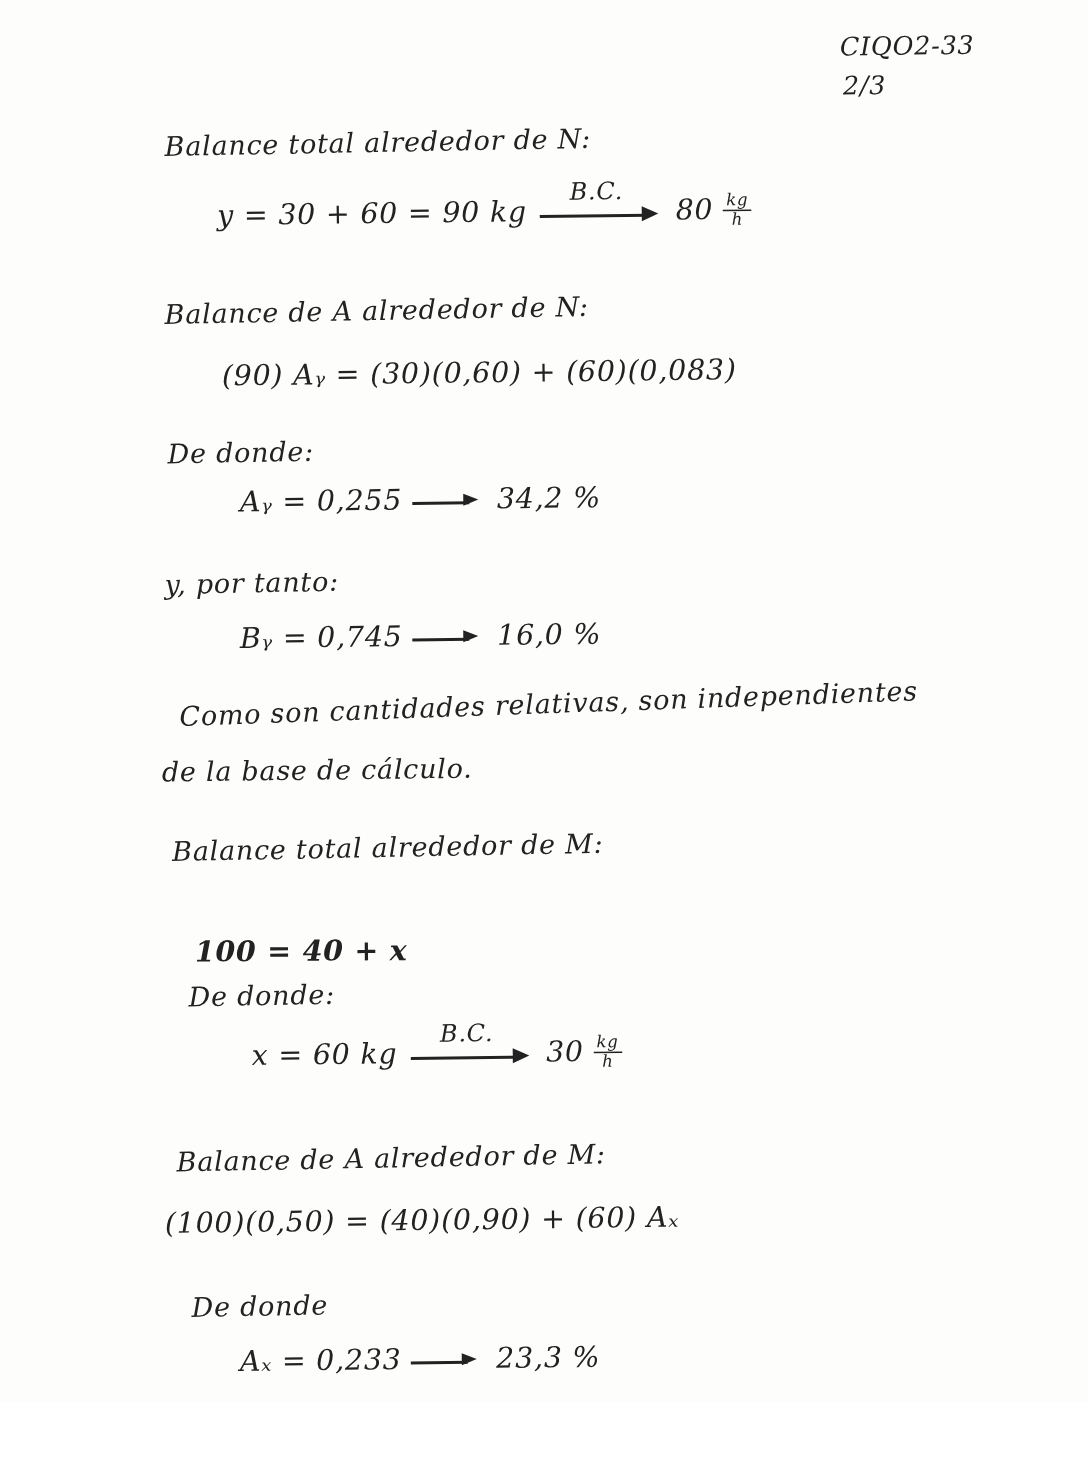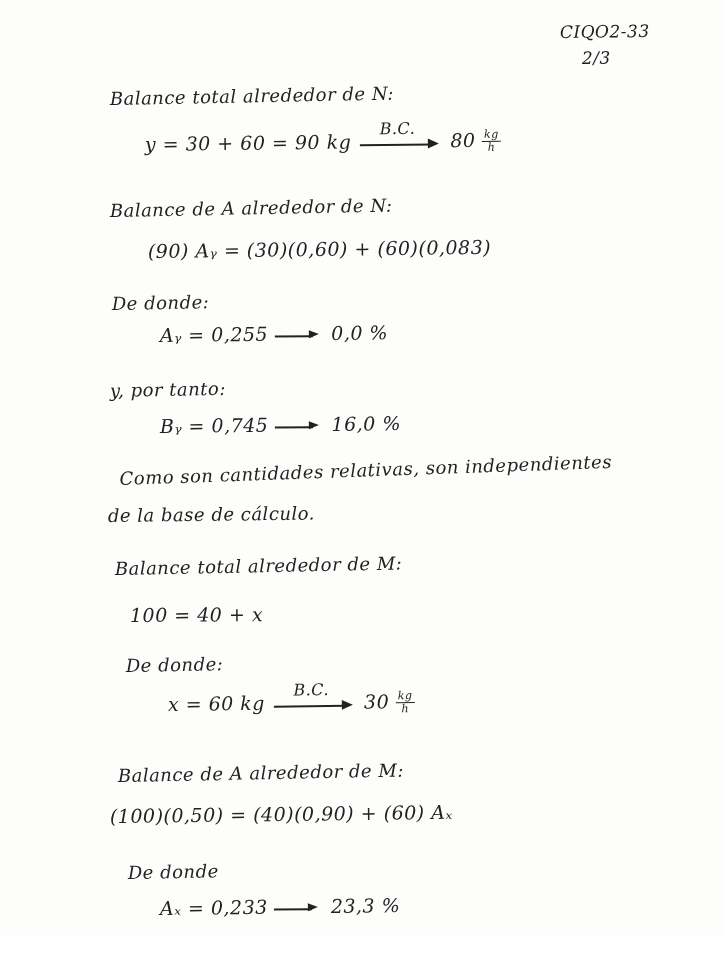--- a/index.html
+++ b/index.html
@@ -121,21 +121,21 @@
     border-top: 4.5px solid transparent;
     border-bottom: 4.5px solid transparent;
   }
 </style>
 </head>
 <body>
 
 <div class="page">
 
   <div class="hw hdr tilt3" style="left:560px; top:22px;">CIQO2-33</div>
-  <div class="hw hdr tilt3" style="left:582px; top:48px;font-style:italic;">2/3</div>
+  <div class="hw hdr tilt3" style="left:562px; top:48px;font-style:italic;">2/3</div>
 
   <div class="hw line tilt2" style="left:110px; top:88px;">Balance total alrededor de N:</div>
 
   <div class="hw eq tilt3" style="left:145px; top:133px;">
     <span>y = 30 + 60 = 90 kg</span>
     <span class="arrowbox">
       <span class="lbl">B.C.</span>
       <span class="shaft"></span>
       <span class="head"></span>
     </span>
@@ -149,38 +149,38 @@
   <div class="hw line tilt2" style="left:110px; top:200px;">Balance de A alrededor de N:</div>
   <div class="hw eq tilt3" style="left:148px; top:240px;">(90) Aᵧ  =  (30)(0,60) + (60)(0,083)</div>
 
   <div class="hw line tilt2" style="left:112px; top:293px;">De donde:</div>
   <div class="hw eq tilt3" style="left:160px; top:324px;">
     <span>Aᵧ = 0,255</span>
     <span class="shortarrow">
       <span class="shaft"></span>
       <span class="head"></span>
     </span>
-    <span>0,0 %</span>
+    <span>34,2 %</span>
   </div>
 
   <div class="hw line tilt2" style="left:110px; top:380px;">y, por tanto:</div>
   <div class="hw eq tilt3" style="left:160px; top:415px;">
     <span>Bᵧ = 0,745</span>
     <span class="shortarrow">
       <span class="shaft"></span>
       <span class="head"></span>
     </span>
     <span>16,0 %</span>
   </div>
 
   <div class="hw line tilt4" style="left:120px; top:468px;">Como son cantidades relativas, son independientes</div>
   <div class="hw line tilt3" style="left:108px; top:505px;">de la base de cálculo.</div>
 
   <div class="hw line tilt2" style="left:115px; top:558px;">Balance total alrededor de M:</div>
-  <div class="hw eq tilt5" style="left:130px; top:604px;">100 = 40 + x</div>
+  <div class="hw eq tilt5" style="left:130px; top:624px;font-weight:bold;">100 = 40 + x</div>
 
   <div class="hw line tilt2" style="left:126px; top:655px;">De donde:</div>
   <div class="hw eq tilt3" style="left:168px; top:693px;">
     <span>x = 60 kg</span>
     <span class="arrowbox">
       <span class="lbl">B.C.</span>
       <span class="shaft"></span>
       <span class="head"></span>
     </span>
     <span>30</span>

